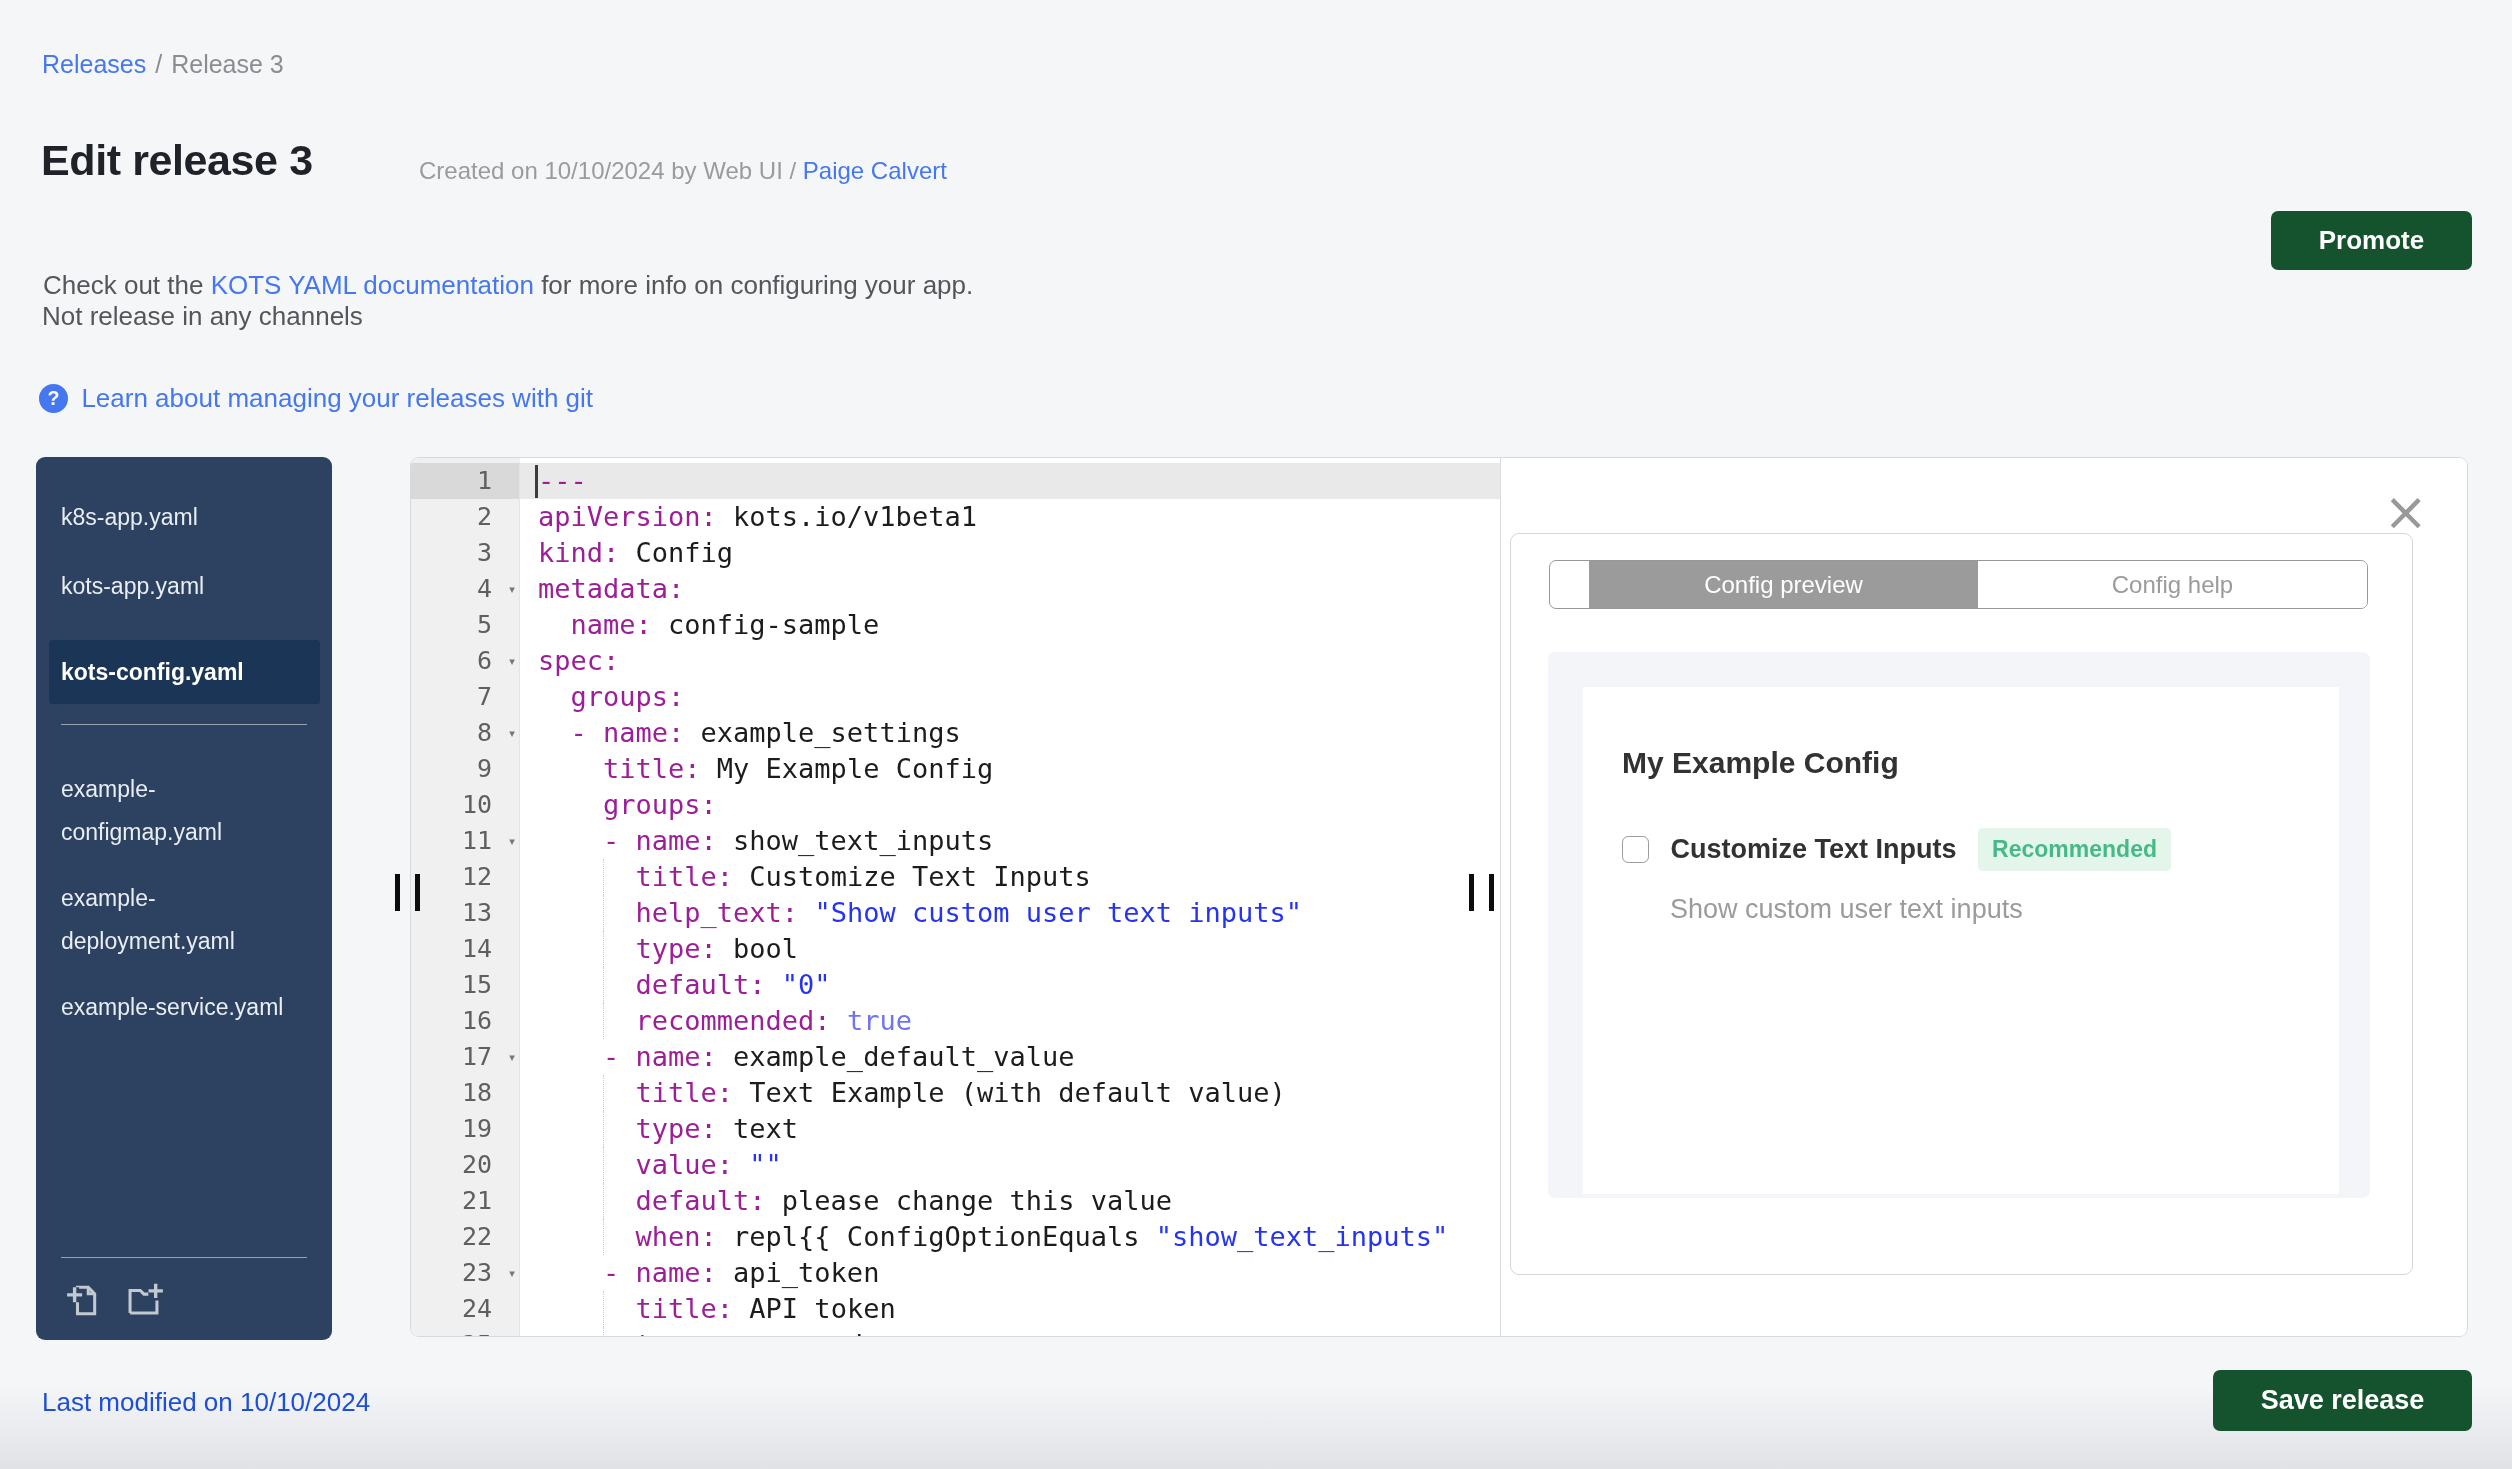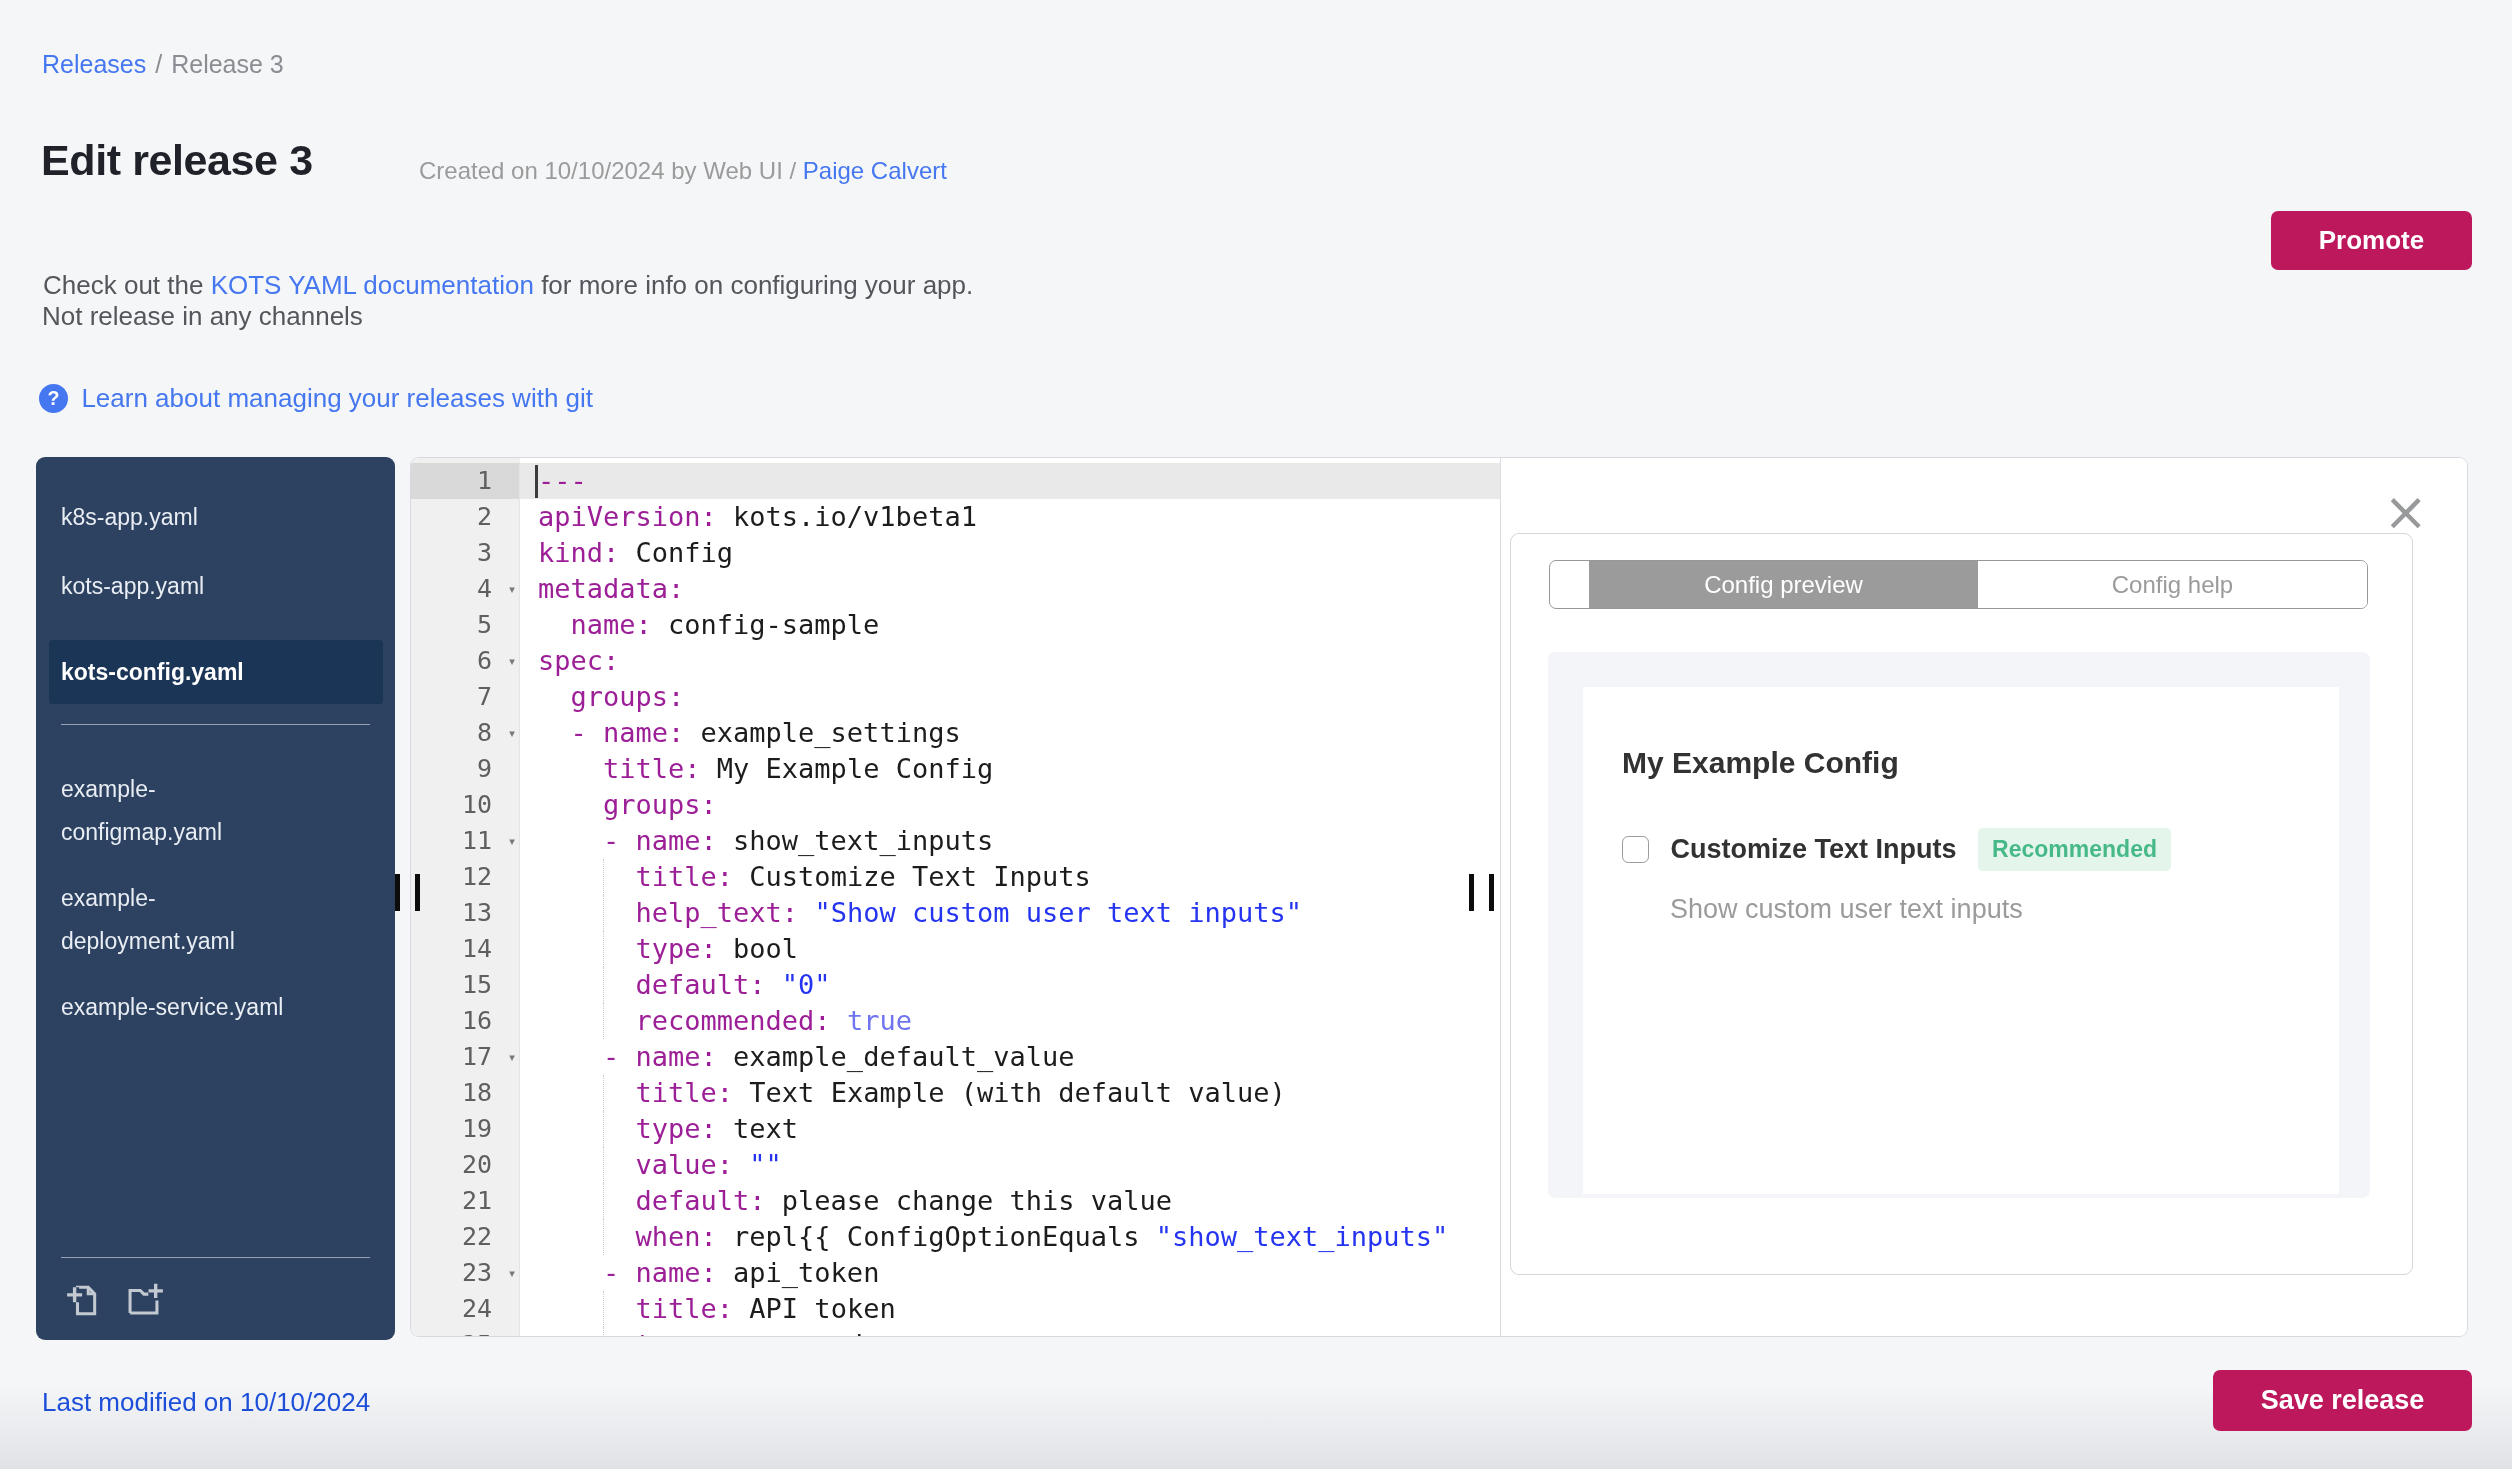--- a/index.html
+++ b/index.html
@@ -14,26 +14,26 @@
   .page-title{position:absolute;left:41px;top:136px;margin:0;font-size:43px;font-weight:bold;color:#1f2228;letter-spacing:-0.4px;}
   .created{position:absolute;left:419px;top:157px;font-size:24px;color:#9b9b9b;}
   .created a{color:#4577f0;}
   .doc-line{position:absolute;left:43px;top:239px;font-size:26px;color:#54565c;margin-top:31px;}
   .doc-line a{color:#4577f0;}
   .channel-status{position:absolute;left:42px;top:301px;font-size:26px;color:#54565c;}
   .git-row{position:absolute;left:39px;top:383px;display:flex;align-items:center;gap:13.4px;}
   .help-badge{width:29px;height:29px;border-radius:50%;background:#4577f0;color:#fff;font-size:19.6px;font-weight:bold;display:flex;align-items:center;justify-content:center;cursor:pointer;}
   .git-row a{font-size:26px;color:#4577f0;}
 
-  .btn{border:none;border-radius:7.1px;background:#be185d;color:#fff;font-family:"Liberation Sans",sans-serif;font-weight:bold;cursor:pointer;z-index:3;}
+  .btn{border:none;border-radius:7.1px;background:#14532d;color:#fff;font-family:"Liberation Sans",sans-serif;font-weight:bold;cursor:pointer;z-index:3;}
   .promote{position:absolute;left:2271px;top:211px;width:201px;height:59px;font-size:26px;}
   .save{position:absolute;left:2213px;top:1370px;width:259px;height:61px;font-size:27px;}
 
   
-  .sidebar{position:absolute;left:36px;top:457px;width:359px;height:883px;background:#2d4160;border-radius:9px;box-sizing:border-box;padding:45px 25px 0 25px;}
+  .sidebar{position:absolute;left:36px;top:457px;width:296px;height:883px;background:#2d4160;border-radius:9px;box-sizing:border-box;padding:45px 25px 0 25px;}
   .ft-item{font-size:23px;line-height:30px;color:#e9eef4;margin-bottom:39px;max-width:242px;cursor:pointer;}
   .ft-item.g2{line-height:43px;margin-bottom:23px;}
   .ft-item.selected{background:#1b3557;color:#fff;font-weight:bold;margin:0 -12.5px 19.6px -12.5px;padding:17px 12.5px;border-radius:3.6px;max-width:none;}
   .ft-divider{border-top:0.9px solid rgba(255,255,255,0.5);margin:0 0 43px 0;}
   .ft-footer{position:absolute;left:25px;right:25px;bottom:0;height:82px;border-top:0.9px solid rgba(255,255,255,0.5);display:flex;align-items:center;gap:18px;}
   .ft-footer svg{cursor:pointer;}
 
   
   .main-card{position:absolute;left:410px;top:457px;width:2058px;height:880px;background:#fff;border:1.8px solid #d6d9de;border-radius:9px;box-sizing:border-box;display:flex;overflow:hidden;}
   .editor{flex:1;position:relative;overflow:hidden;background:#fff;}

